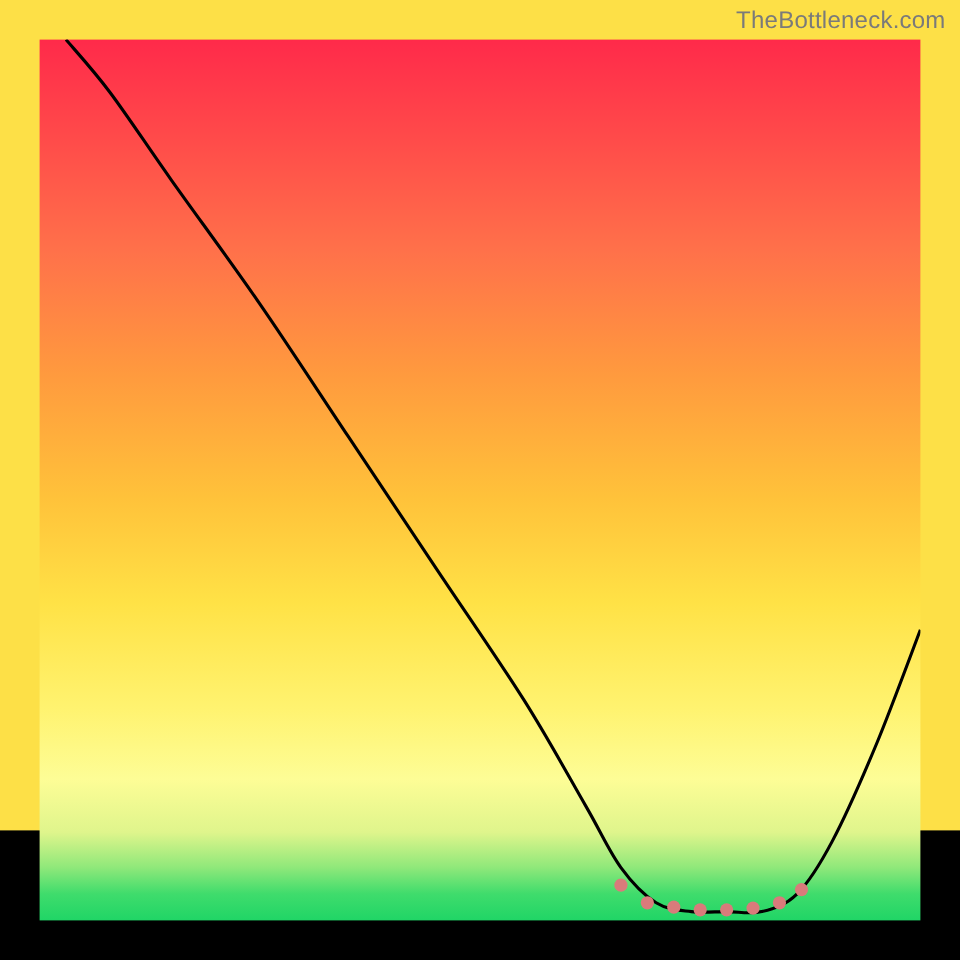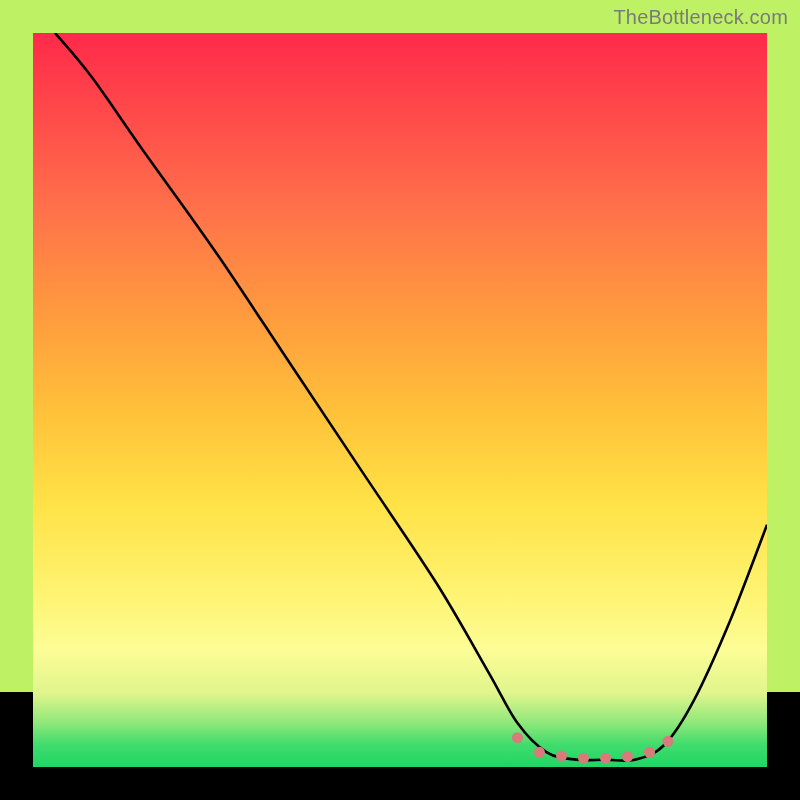--- a/index.html
+++ b/index.html
@@ -1,17 +1,17 @@
 <!DOCTYPE html>
 <html><head>
 <meta charset="utf-8">
 <style>
 * { margin: 0; padding: 0; box-sizing: border-box; }
 html, body { width: 800px; height: 800px; background: #000; overflow: hidden; }
-.container { position: relative; width: 800px; height: 692px; background: #bef264; }
+.container { position: relative; width: 800px; height: 692px; background: #fde047; }
 .watermark {
   position: absolute;
   top: 6px;
   right: 12px;
   font-family: Arial, sans-serif;
   font-size: 20px;
   color: #7a7a7a;
   font-weight: 500;
   letter-spacing: 0.2px;
 }

